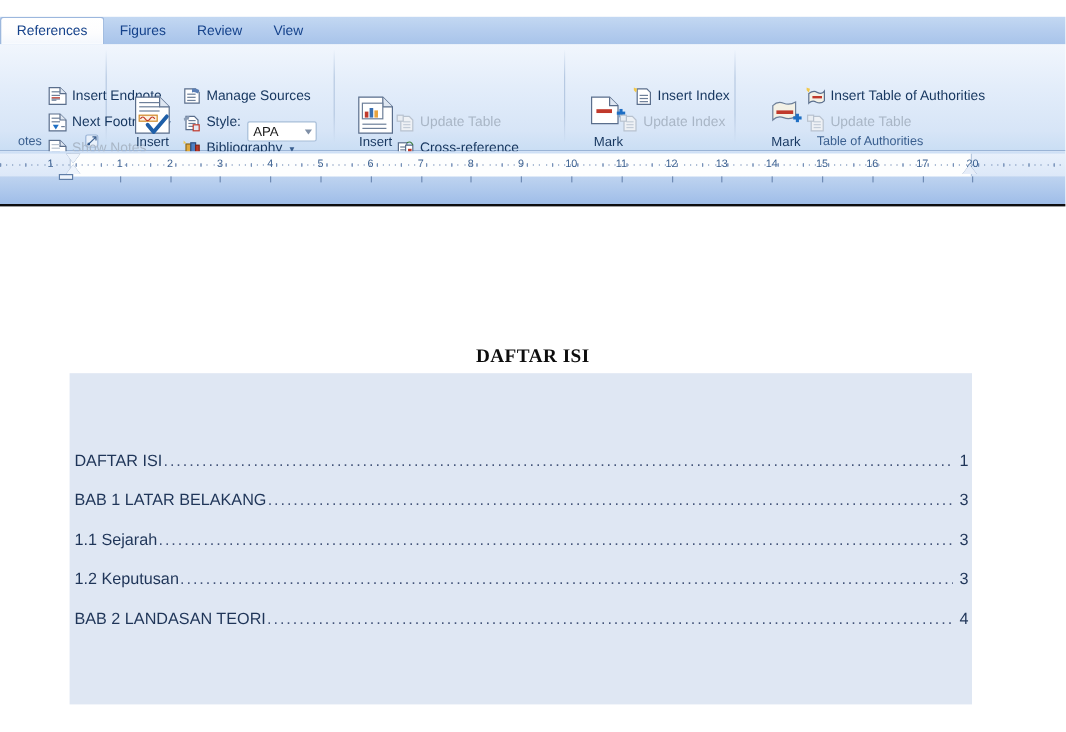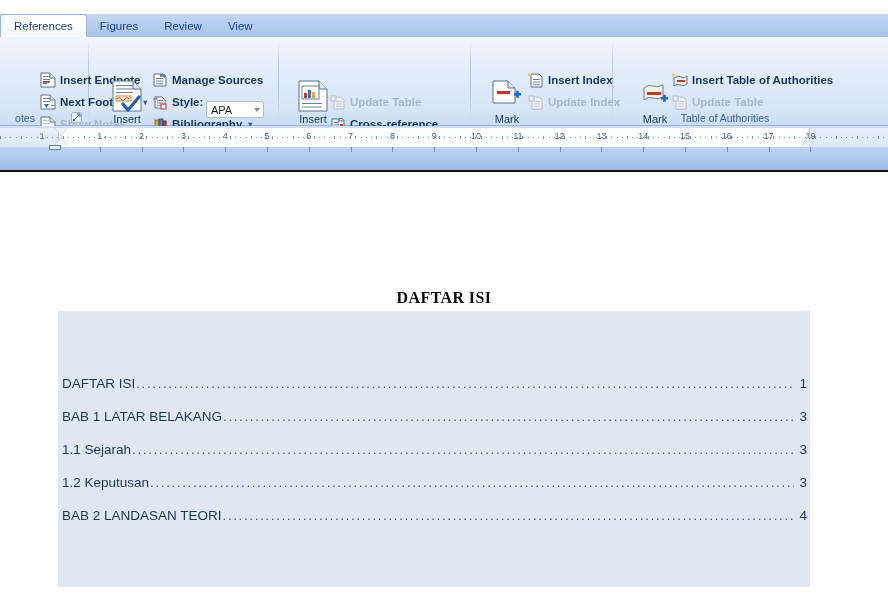--- a/index.html
+++ b/index.html
@@ -83,21 +83,20 @@
   .bigbtn .lbl { display: block; white-space: nowrap; }
   .bigbtn .caret { font-size: 8px; }
 
   
   .smbtn {
     position: absolute;
     display: flex; align-items: center; gap: 4px;
     font-size: 11.5px; color: #16365f;
     white-space: nowrap; height: 18px;
     cursor: default;
-    font-weight: bold;
   }
   .smbtn.disabled { color: #a9b6c6; }
   .smbtn .caret { font-size: 8px; color: #3a5f8f; margin-left: 2px; }
 
   
   .combo {
     position: absolute;
     height: 17px; width: 60px;
     background: #ffffff;
     border: 1px solid #a6bdd8;
@@ -402,21 +401,21 @@
           <svg class="ico" width="16" height="16" viewBox="0 0 16 16">
             <path d="M3 2 h8 l3 3 v10 h-11 z" fill="#fff" stroke="#5a6e8c"></path>
             <rect x="5" y="7" width="7" height="1" fill="#6d7f99"></rect>
             <rect x="5" y="9.6" width="7" height="1" fill="#6d7f99"></rect>
             <rect x="5" y="12.2" width="7" height="1" fill="#6d7f99"></rect>
             <path d="M0 1 l3 1 l-1 3 l-2 -2 z" fill="#f2c94c"></path>
           </svg>
         </span>
         <span>Insert Index</span>
       </div>
-      <div class="smbtn disabled" style="left: 528px; top: 56px;">
+      <div class="smbtn disabled" style="left: 516px; top: 56px;">
         <span style="display:inline-flex">
           <svg class="ico" width="16" height="16" viewBox="0 0 16 16">
             <path d="M4 3 h7 l3 3 v9 h-10 z" fill="#eef1f5" stroke="#b8c2cf"></path>
             <rect x="6" y="7" width="6" height="1" fill="#c3ccd8"></rect>
             <rect x="6" y="9.4" width="6" height="1" fill="#c3ccd8"></rect>
             <rect x="6" y="11.8" width="6" height="1" fill="#c3ccd8"></rect>
             <rect x="1" y="2" width="5" height="5" fill="#e8edf3" stroke="#b8c2cf"></rect>
           </svg>
         </span>
         <span>Update Index</span>
@@ -474,21 +473,21 @@
         <div class="num" style="left: 392.4px;">8</div>
         <div class="num" style="left: 434.2px;">9</div>
         <div class="num" style="left: 476px; text-align: right;">10</div>
         <div class="num" style="left: 517.8px;">11</div>
         <div class="num" style="left: 559.6px;">12</div>
         <div class="num" style="left: 601.4px;">13</div>
         <div class="num" style="left: 643.2px;">14</div>
         <div class="num" style="left: 685px;">15</div>
         <div class="num" style="left: 726.8px;">16</div>
         <div class="num" style="left: 768.6px;">17</div>
-        <div class="num" style="left: 810.4px;">19</div>
+        <div class="num" style="left: 810.4px;">20</div>
         <div class="tick" style="left: 0px;"></div>
         <div class="tick" style="left: 21px;"></div>
         <div class="tick" style="left: 42px;"></div>
         <div class="tick" style="left: 63px;"></div>
         <div class="tick" style="left: 84px;"></div>
         <div class="tick" style="left: 105px;"></div>
         <div class="tick" style="left: 125px;"></div>
         <div class="tick" style="left: 146px;"></div>
         <div class="tick" style="left: 167px;"></div>
         <div class="tick" style="left: 188px;"></div>

